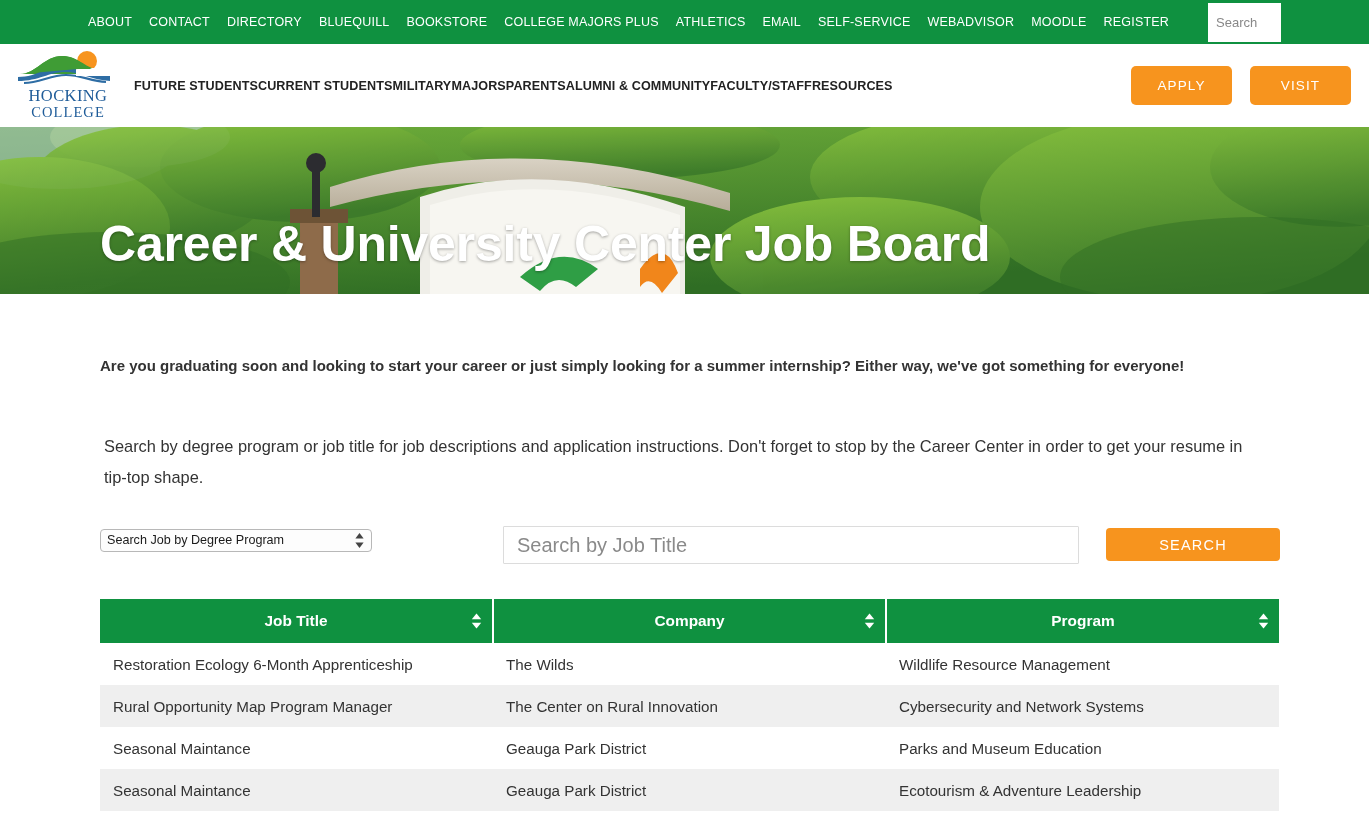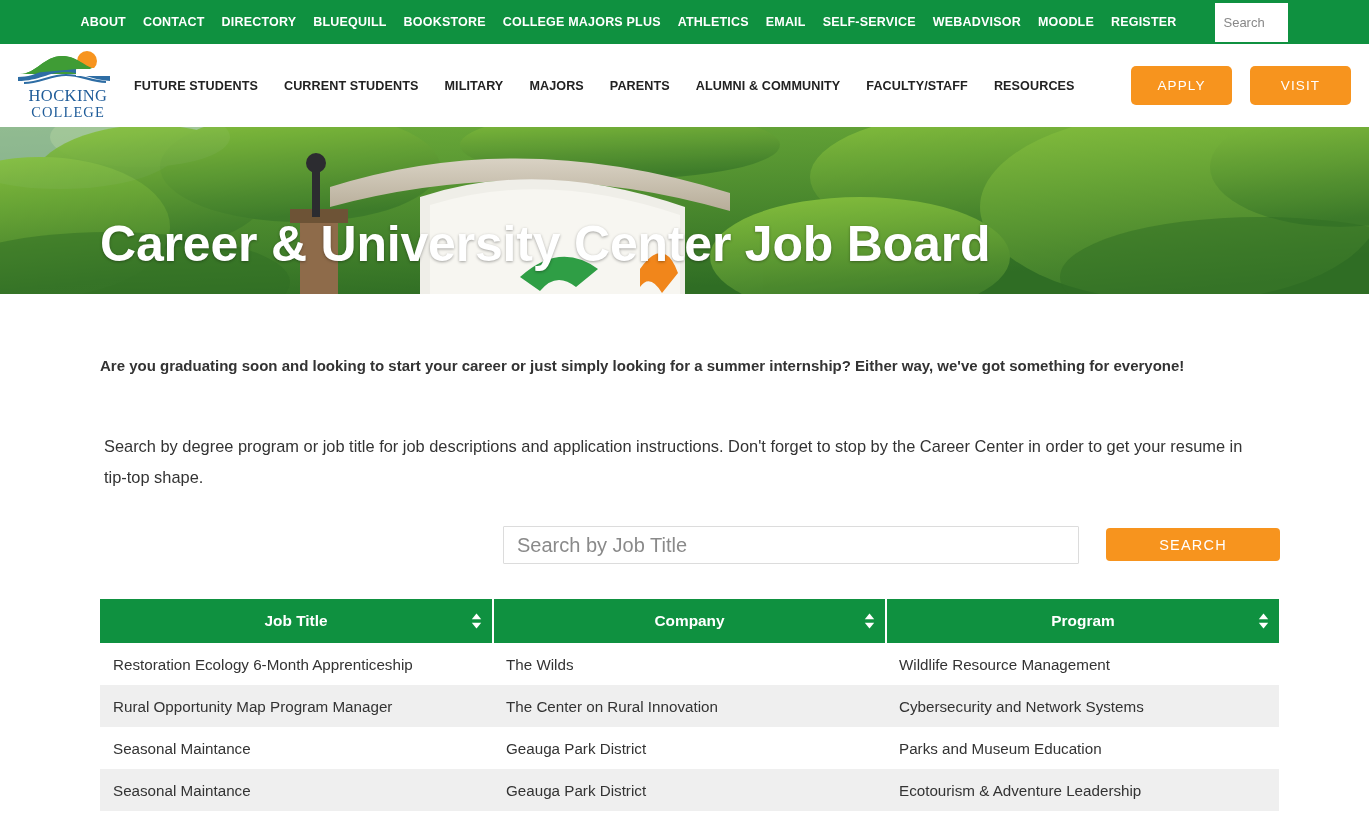--- a/index.html
+++ b/index.html
@@ -23,21 +23,21 @@
   }
   .topbar-links {
     display:flex;
     align-items:center;
     gap:17px;
     height:44px;
   }
   .topbar-links a {
     color:#ffffff;
     font-size:12.5px;
-    font-weight:bold;
+    font-weight:normal;
     letter-spacing:.2px;
     text-decoration:none;
     white-space:nowrap;
   }
   .top-search {
     margin-left:22px;
     width:73px;
     height:39px;
     background:#ffffff;
     border:none;
@@ -58,21 +58,20 @@
     padding:0 18px 0 18px;
     position:relative;
   }
   .logo { width:100px; margin-right:16px; flex:0 0 auto; }
   .logo-mark { display:block; }
   .logo-word { display:block; margin-top:1px; }
 
   .mainnav {
     display:flex;
     align-items:flex-start;
-    gap:26px;
     flex:1 1 auto;
   }
   .mainnav a {
     color:#222222;
     font-size:12.6px;
     font-weight:bold;
     text-decoration:none;
     white-space:nowrap;
     letter-spacing:.1px;
   }
@@ -339,20 +338,29 @@
   <h1 class="hero-title">Career &amp; University Center Job Board</h1>
 </section>
 
 <main class="content">
 
   <p class="lede">Are you graduating soon and looking to start your career or just simply looking for a summer internship? Either way, we've got something for everyone!</p>
   <p class="para">Search by degree program or job title for job descriptions and application instructions. Don't forget to stop by the Career Center in order to get your resume in tip-top shape.</p>
 
   <div class="controls">
 
+    <div class="select-wrap">
+      <select class="degree-select">
+        <option>Search Job by Degree Program</option>
+      </select>
+      <svg class="select-arrows" viewBox="0 0 9 15">
+        <path d="M4.5 0 L8.6 5.4 L0.4 5.4 Z" fill="#444"></path>
+        <path d="M4.5 15 L8.6 9.6 L0.4 9.6 Z" fill="#444"></path>
+      </svg>
+    </div>
 
     <input class="job-input" type="text" placeholder="Search by Job Title" style="">
 
     <button class="btn-orange search-btn">SEARCH</button>
   </div>
 
   <div class="table-wrap">
     <table class="jobs">
       <colgroup>
         <col class="col-a">

